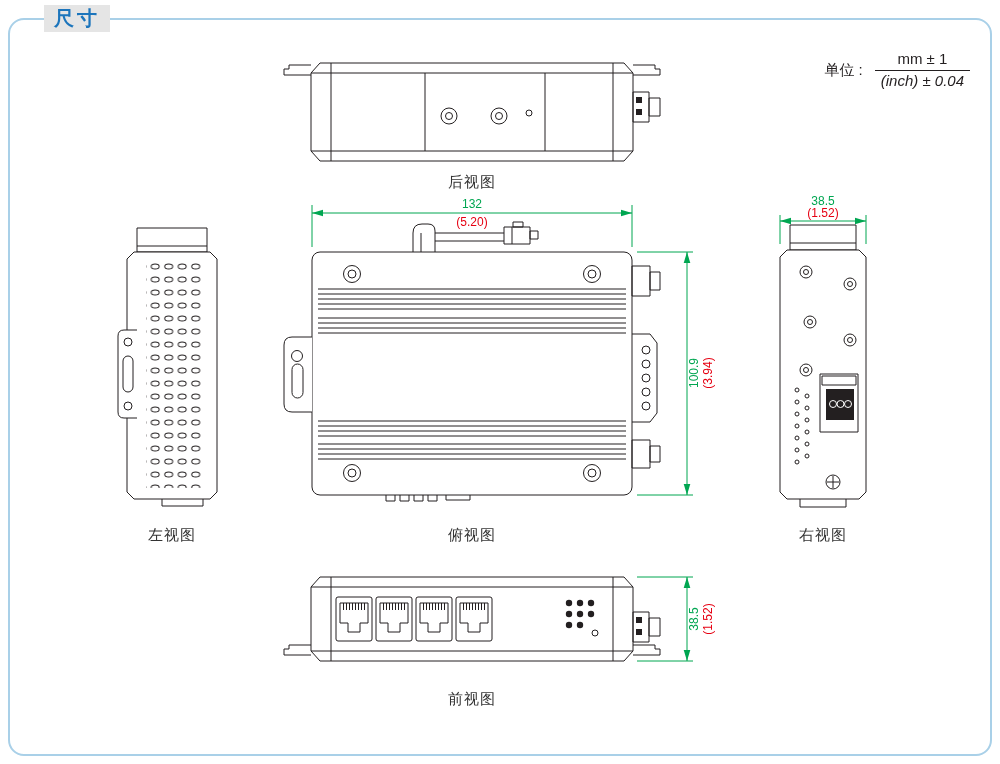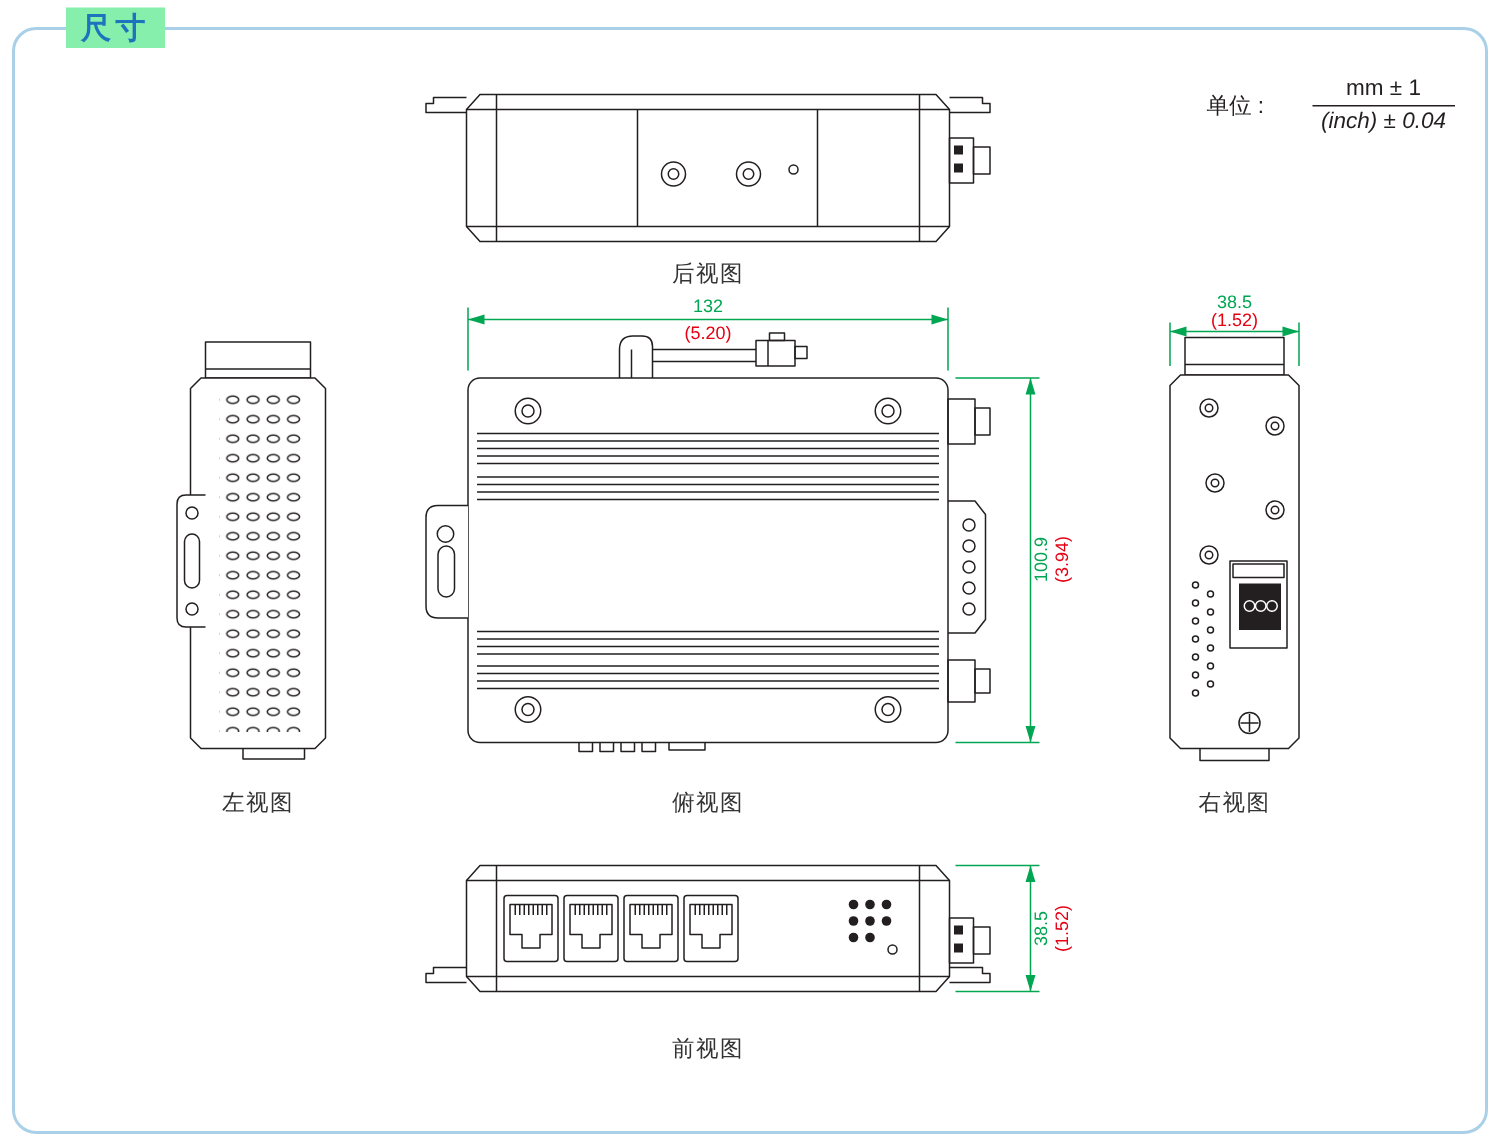--- a/index.html
+++ b/index.html
@@ -1,24 +1,24 @@
 <!DOCTYPE html>
 <html><head>
 <meta charset="utf-8">
 <style>
   html,body{margin:0;padding:0;}
   body{width:1000px;height:764px;position:relative;background:#fff;
        font-family:"Liberation Sans","DejaVu Sans",sans-serif;overflow:hidden;}
   .frame{position:absolute;left:8px;top:18px;width:980px;height:734px;
          border:2px solid #a9d0e8;border-radius:16px;}
-  .page-title{position:absolute;left:44px;top:5px;padding:0 10px;background:#86efac;
+  .page-title{position:absolute;left:44px;top:5px;padding:0 10px;background:#e5e5e5;
               color:#1c75bc;font-size:20px;font-weight:bold;letter-spacing:3px;}
   .units{position:absolute;top:50px;right:30px;display:flex;align-items:center;gap:12px;
          font-size:15px;color:#231f20;}
-  .frac{display:inline-flex;flex-direction:column;text-align:center;line-height:1.25;margin-left:20px;}
+  .frac{display:inline-flex;flex-direction:column;text-align:center;line-height:1.25;}
   .frac .top{padding:0 6px 1px;border-bottom:1.5px solid #231f20;}
   .frac .bot{padding:1px 6px 0;font-style:italic;}
   svg.drawing{position:absolute;left:0;top:0;}
   .ln{fill:none;stroke:#231f20;stroke-width:1;stroke-linejoin:round;}
   .lnf{fill:#fff;stroke:#231f20;stroke-width:1;stroke-linejoin:round;}
   .dk{fill:#231f20;stroke:none;}
   .wh{fill:none;stroke:#fff;stroke-width:1;}
   .dim{fill:none;stroke:#00a651;stroke-width:1;}
   .dimf{fill:#00a651;stroke:none;}
   text{font-family:"Liberation Sans","DejaVu Sans",sans-serif;}

